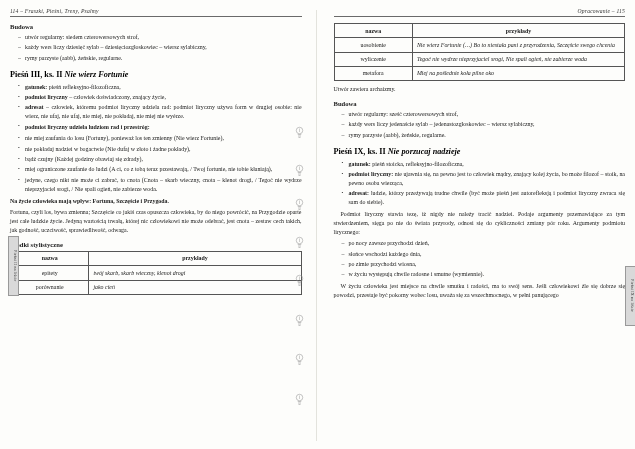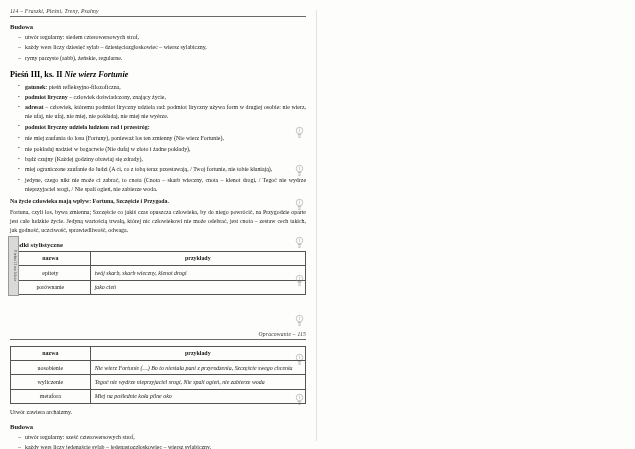--- a/index.html
+++ b/index.html
@@ -28,21 +28,20 @@
     left: 316px;
     top: 10px;
     bottom: 8px;
     width: 1px;
     background: #e3e3dd;
   }
   .cols {
     display: flex;
     gap: 32px;
     height: 100%;
-    flex-direction: column;
   }
   .col {
     width: 296px;
     position: relative;
   }
   .runhead {
     font-size: 5.6px;
     font-style: italic;
     color: #333;
     border-bottom: 0.6px solid #6a6a6a;
@@ -295,20 +294,23 @@
 
       <p class="body noind">Utwór zawiera archaizmy.</p>
 
       <div class="sub">Budowa</div>
       <ul class="dash">
         <li><span>utwór regularny: sześć czterowersowych strof,</span></li>
         <li><span>każdy wers liczy jedenaście sylab – jedenastozgłoskowiec – wiersz sylabiczny,</span></li>
         <li><span>rymy parzyste (aabb), żeńskie, regularne.</span></li>
       </ul>
 
+      <h2 class="section">
+        <span>Pieśń IX, ks. II </span><span class="ital">Nie porzucaj nadzieje</span>
+      </h2>
 
       <ul class="dash">
         <li class="bul"><span class="b">gatunek:</span><span> pieśń stoicka, refleksyjno-filozoficzna,</span></li>
         <li class="bul"><span class="b">podmiot liryczny:</span><span> nie ujawnia się, na pewno jest to człowiek mądry, znający kolej życia, bo może filozof – stoik, na pewno osoba wierząca,</span></li>
         <li class="bul"><span class="b">adresat:</span><span> ludzie, którzy przeżywają trudne chwile (być może pieśń jest autorefleksją i podmiot liryczny zwraca się sam do siebie).</span></li>
       </ul>
 
       <p class="body">Podmiot liryczny stawia tezę, iż nigdy nie należy tracić nadziei. Podaje argumenty przemawiające za tym stwierdzeniem, sięga po nie do świata przyrody, odnosi się do cykliczności zmiany pór roku. Argumenty podmiotu lirycznego:</p>
 
       <ul class="dash">

